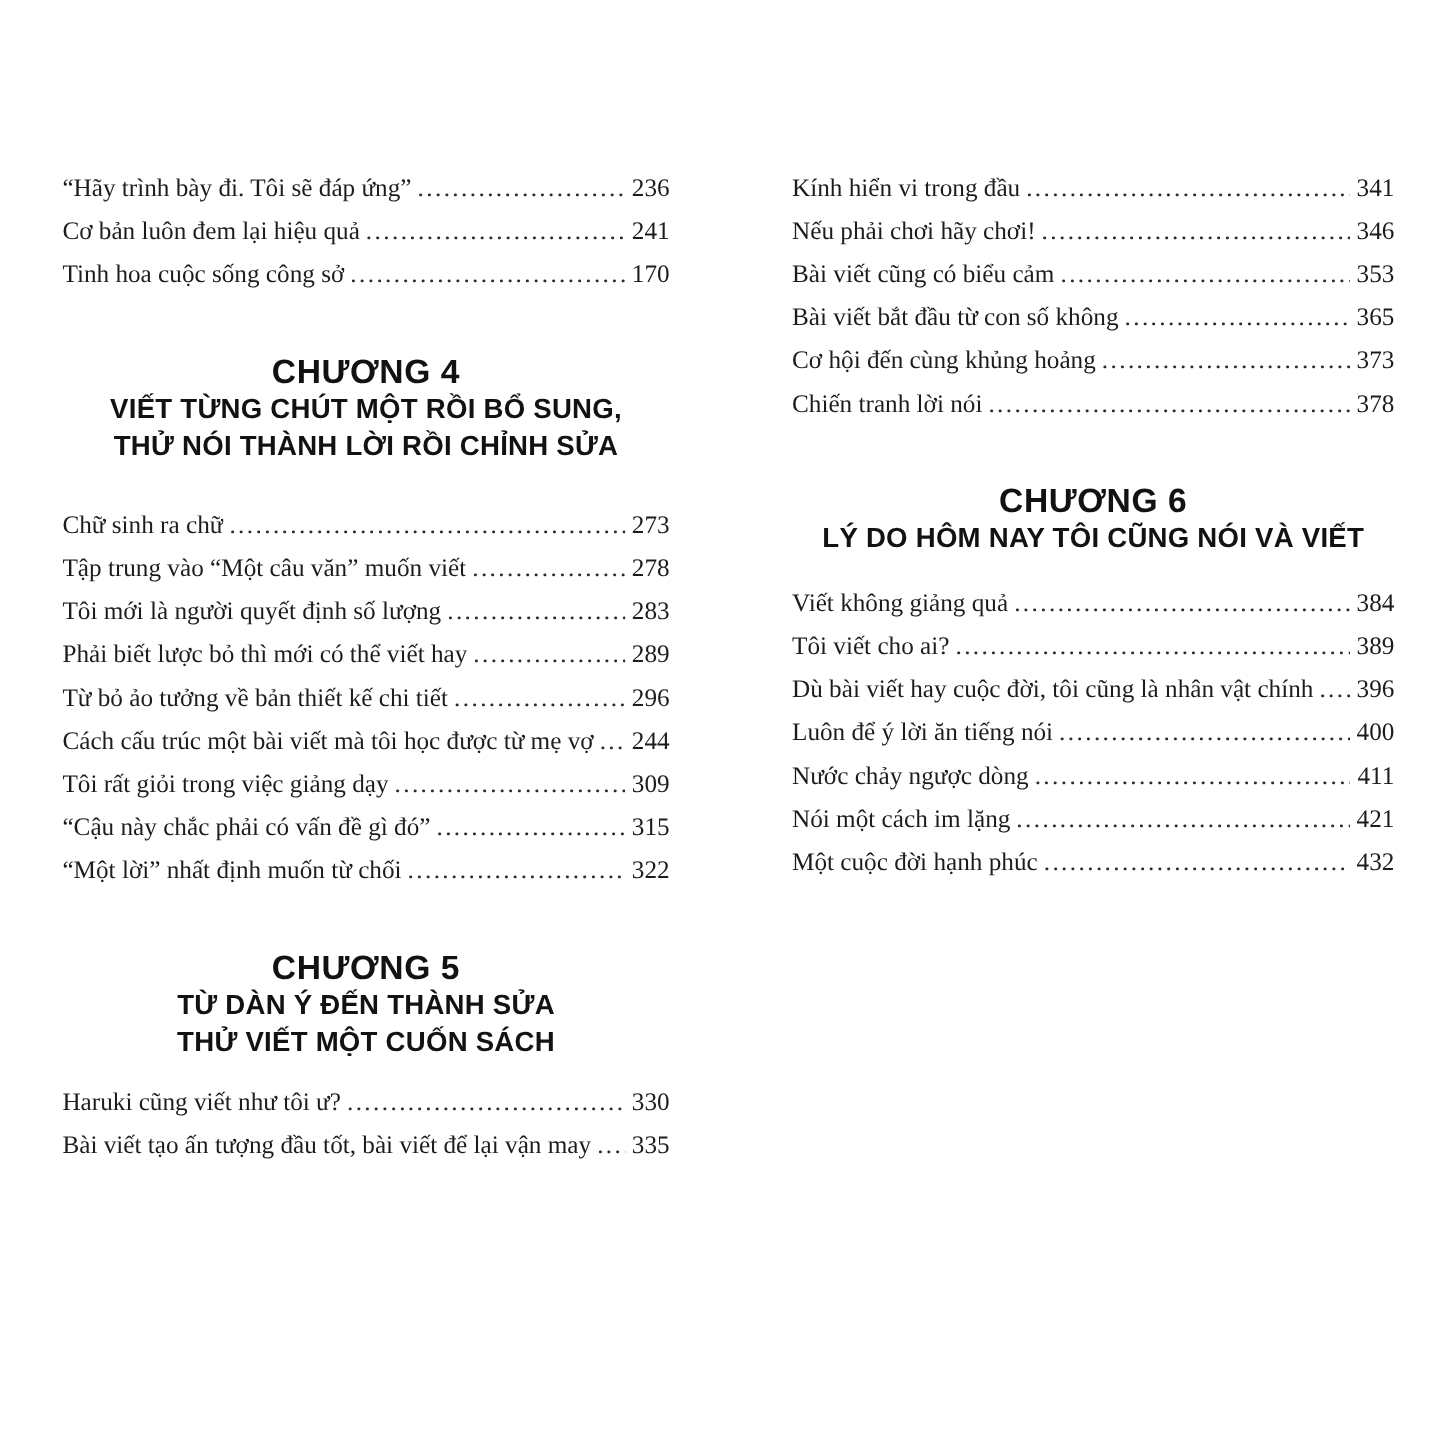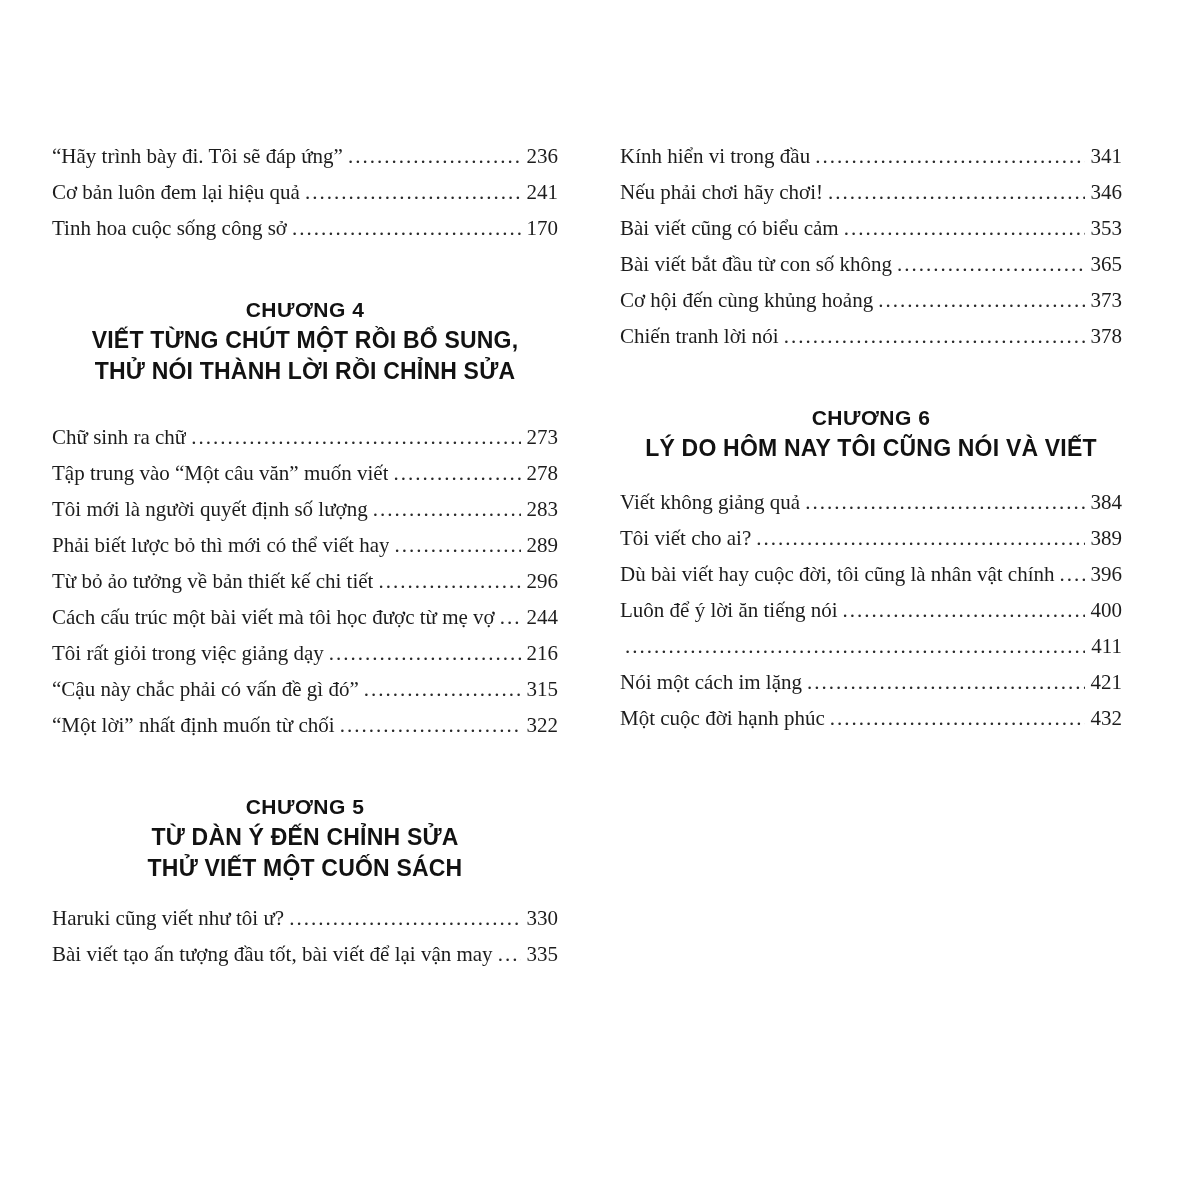--- a/index.html
+++ b/index.html
@@ -15,21 +15,21 @@
     width: 1200px;
     height: 1200px;
     background: #ffffff;
     color: #1c1c1c;
   }
   .col {
     position: absolute;
     top: 138px;
   }
   .col-left  { left: 52px;  width: 506px; }
-  .col-right { left: 620px; width: 502px; }
+  .col-right { left: 660px; width: 502px; }
 
   .row {
     display: flex;
     align-items: baseline;
     height: 36px;
     line-height: 36px;
     font-family: "Liberation Serif", "DejaVu Serif", serif;
     font-size: 21px;
     color: #1c1c1c;
     white-space: nowrap;
@@ -44,21 +44,21 @@
     color: #2a2a2a;
   }
   .pg  { flex: 0 0 auto; text-align: right; min-width: 34px; }
 
   .chapter-heading {
     text-align: center;
     font-family: "Liberation Sans", "DejaVu Sans", sans-serif;
     font-weight: 700;
     color: #121212;
   }
-  .ch-num  { font-size: 21px; line-height: 31px; letter-spacing: 0.5px; margin-top: 48px; }
+  .ch-num  { font-size: 28px; line-height: 31px; letter-spacing: 0.5px; margin-top: 48px; }
   .ch-line { font-size: 23px; line-height: 31px; letter-spacing: 0.2px; }
 
   .mt-h4   { margin-top: 26px; }
   .mt-e4   { margin-top: 32px; }
   .mt-h5   { margin-top: 40px; }
   .mt-e5   { margin-top: 16px; }
   .mt-h6   { margin-top: 28px; }
   .mt-e6   { margin-top: 20px; }
 </style>
 </head>
@@ -117,37 +117,37 @@
         <span class="pg">296</span>
       </div>
       <div class="row">
         <span class="t">Cách cấu trúc một bài viết mà tôi học được từ mẹ vợ</span>
         <span class="dots">............................................................................................................................................</span>
         <span class="pg">244</span>
       </div>
       <div class="row">
         <span class="t">Tôi rất giỏi trong việc giảng dạy</span>
         <span class="dots">............................................................................................................................................</span>
-        <span class="pg">216</span>
+        <span class="pg">309</span>
       </div>
       <div class="row">
         <span class="t">“Cậu này chắc phải có vấn đề gì đó”</span>
         <span class="dots">............................................................................................................................................</span>
         <span class="pg">315</span>
       </div>
       <div class="row">
         <span class="t">“Một lời” nhất định muốn từ chối</span>
         <span class="dots">............................................................................................................................................</span>
         <span class="pg">322</span>
       </div>
     </div>
 
     <div class="chapter-heading mt-h5">
       <div class="ch-num">CHƯƠNG 5</div>
-      <div class="ch-line">TỪ DÀN Ý ĐẾN CHỈNH SỬA</div>
+      <div class="ch-line">TỪ DÀN Ý ĐẾN THÀNH SỬA</div>
       <div class="ch-line">THỬ VIẾT MỘT CUỐN SÁCH</div>
     </div>
 
     <div class="mt-e5">
       <div class="row">
         <span class="t">Haruki cũng viết như tôi ư?</span>
         <span class="dots">............................................................................................................................................</span>
         <span class="pg">330</span>
       </div>
       <div class="row">
@@ -212,20 +212,21 @@
         <span class="t">Dù bài viết hay cuộc đời, tôi cũng là nhân vật chính</span>
         <span class="dots">............................................................................................................................................</span>
         <span class="pg">396</span>
       </div>
       <div class="row">
         <span class="t">Luôn để ý lời ăn tiếng nói</span>
         <span class="dots">............................................................................................................................................</span>
         <span class="pg">400</span>
       </div>
       <div class="row">
+        <span class="t">Nước chảy ngược dòng</span>
         <span class="dots">............................................................................................................................................</span>
         <span class="pg">411</span>
       </div>
       <div class="row">
         <span class="t">Nói một cách im lặng</span>
         <span class="dots">............................................................................................................................................</span>
         <span class="pg">421</span>
       </div>
       <div class="row">
         <span class="t">Một cuộc đời hạnh phúc</span>

